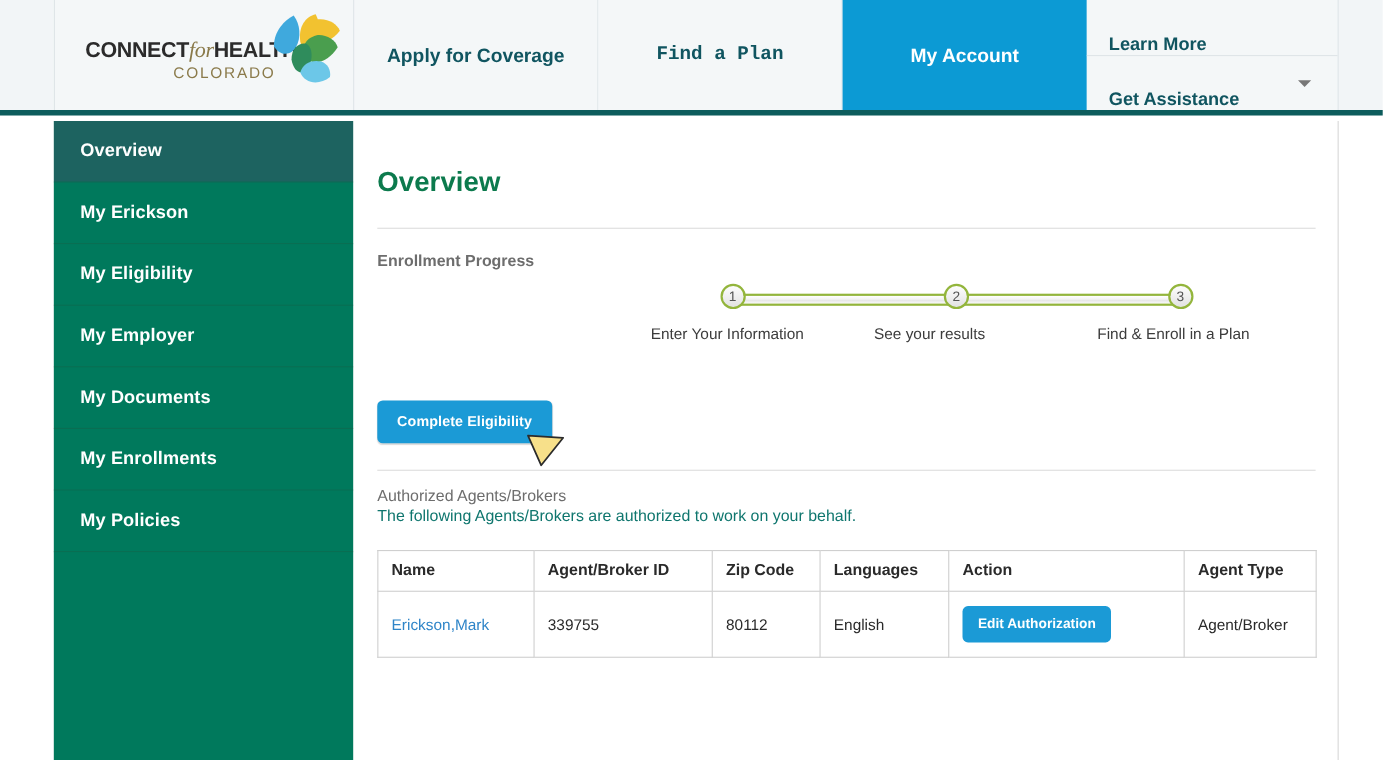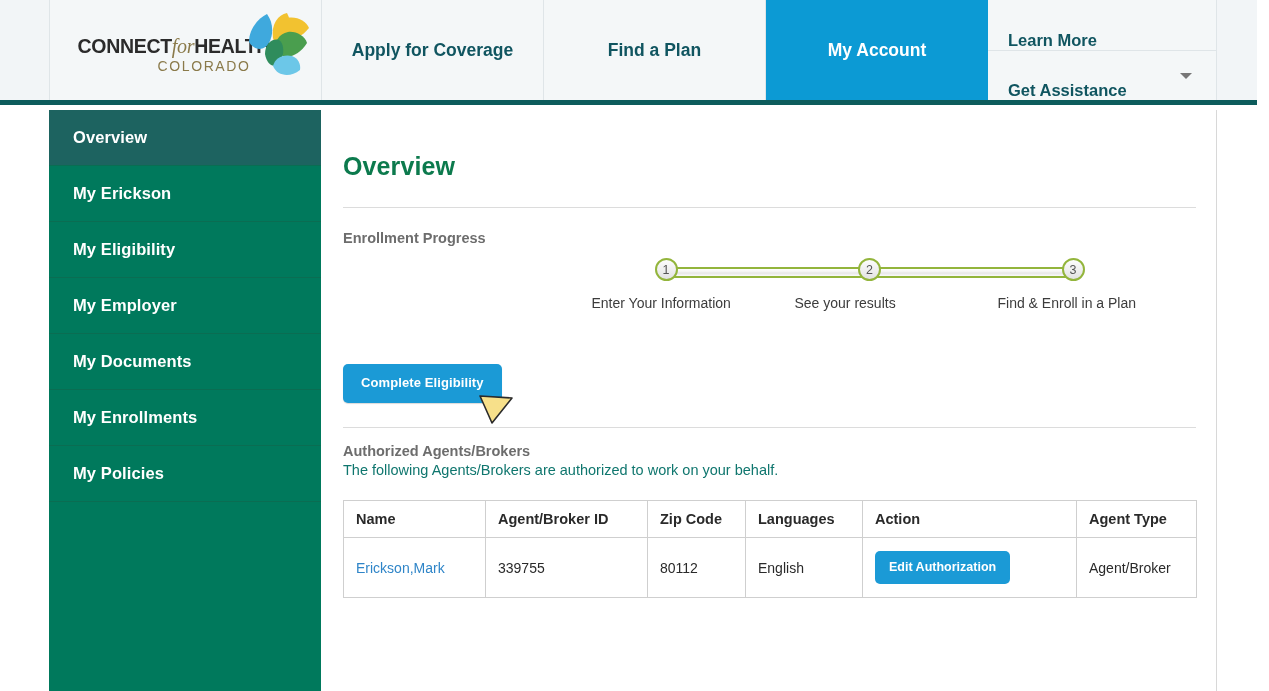--- a/index.html
+++ b/index.html
@@ -39,21 +39,21 @@
   .logo-mark { position:absolute; left: 177px; top: 2px; width: 68px; height: 72px; }
 
   .nav-cell {
     flex: 1; background: #f4f7f8;
     border-right: 1px solid #dfe5e8;
     display:flex; align-items:center; justify-content:center;
     color: #105560; font-size: 17.5px; font-weight: 700; cursor:pointer;
     white-space: nowrap;
   }
   .nav-cell.apply { width: 222px; flex:none; }
-  .nav-cell.find  { width: 222px; flex:none; }
+  .nav-cell.find  { width: 222px; flex:none;font-family:Liberation Mono, monospace; }
   .nav-cell.account {
     width: 222px; flex:none; background: #0c9ad4; color:#ffffff; border-right:none;
   }
   .nav-right {
     width: 229px; background:#f4f7f8; border-right:1px solid #dfe5e8;
     display:flex; flex-direction:column;
   }
   .nav-sub {
     flex:1; display:flex; align-items:flex-end; padding-left: 20px;
     color:#105560; font-size: 16.5px; font-weight:700; cursor:pointer; position:relative;
@@ -130,21 +130,21 @@
     font-size: 13px; font-weight:700; border:none; border-radius:5px;
     padding: 11px 18px 13px 18px; cursor:pointer; letter-spacing:0.1px;
     box-shadow: 0 1px 1px rgba(0,0,0,0.15);
   }
   .btn-zone { margin-top: -6px; position:relative; }
 
   .cursor-arrow { position:absolute; left: 136px; top: 24px; width: 36px; height: 40px; }
 
   .hr2 { height:1px; background:#dcdcdc; margin-top: 24px; }
 
-  .tbl-head-label { font-size: 14.5px; color:#6d6d6d; font-weight:700; padding-top: 15px;}
+  .tbl-head-label { font-size: 14.5px; color:#6d6d6d; font-weight:400; padding-top: 15px;}
   .tbl-sub { font-size: 14.5px; color:#0f766e; padding-top: 3px; }
 
   table.agents {
     margin-top: 22px; border-collapse: collapse; width: 853px;
     table-layout: fixed;
   }
   table.agents th, table.agents td {
     border: 1px solid #cfcfcf; text-align:left; vertical-align: middle;
   }
   table.agents th {

